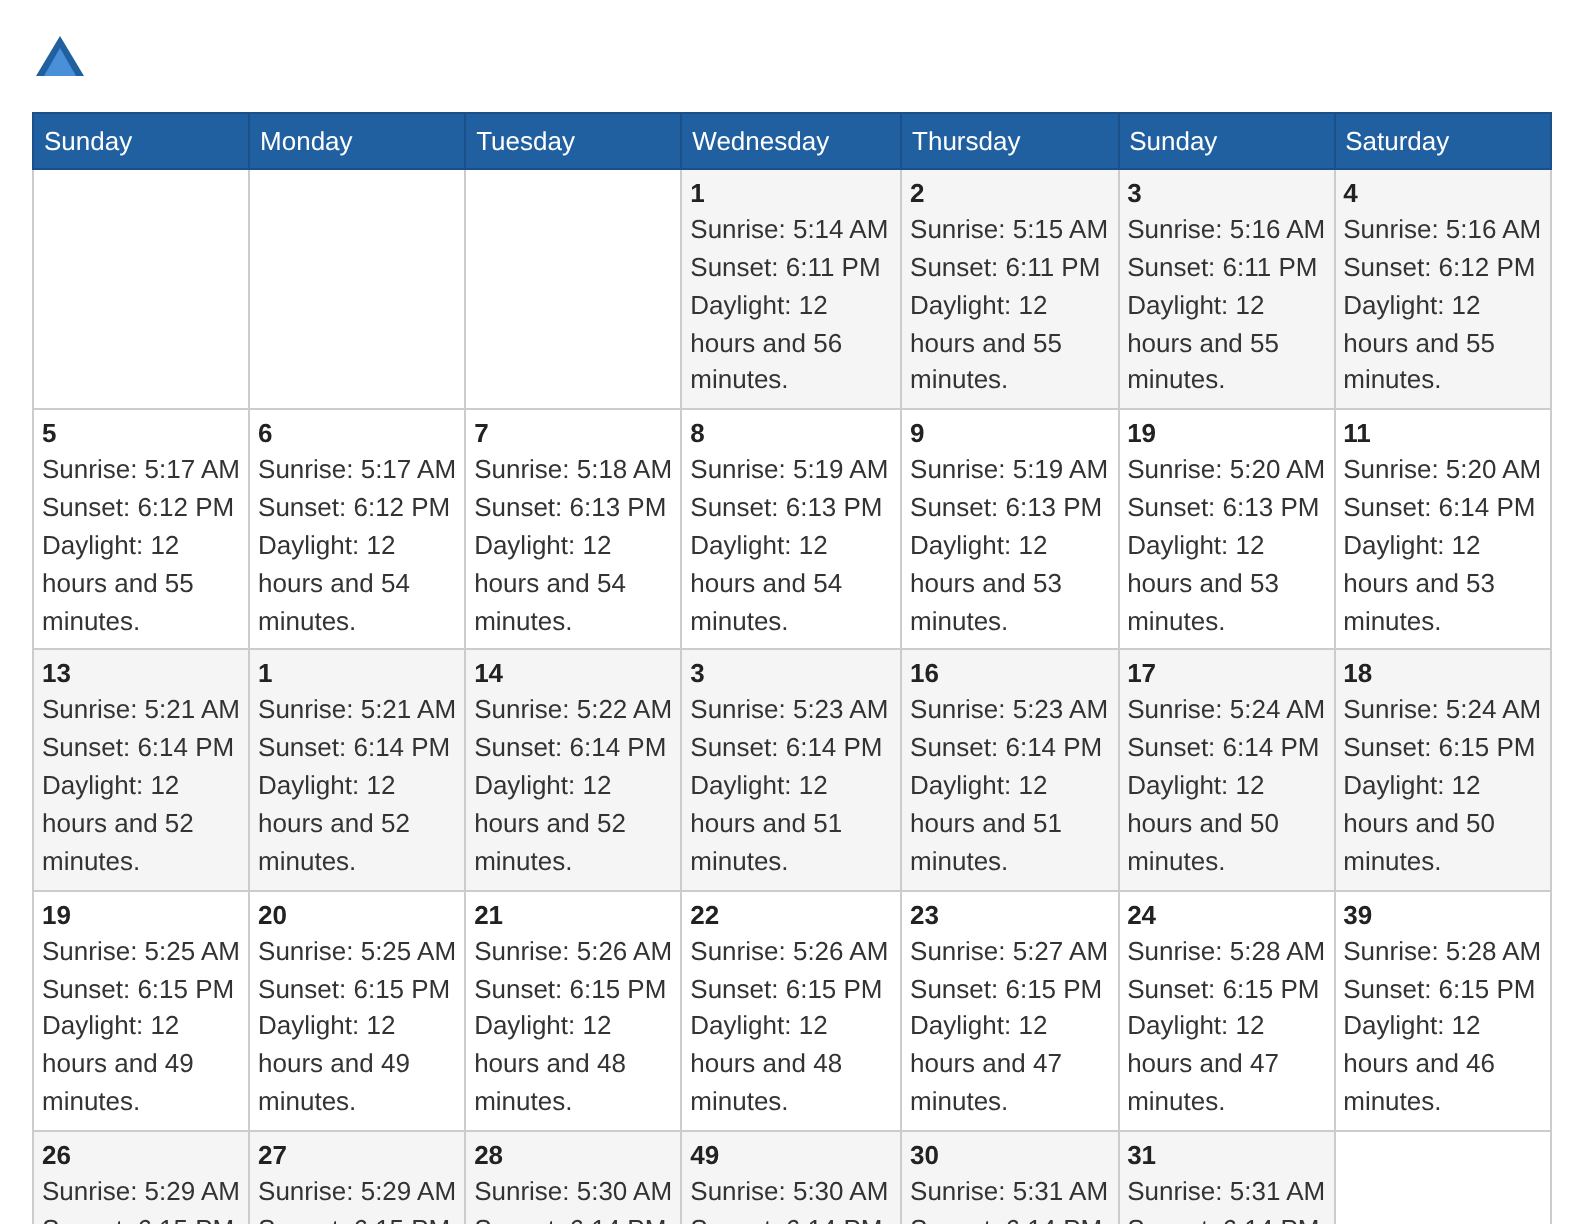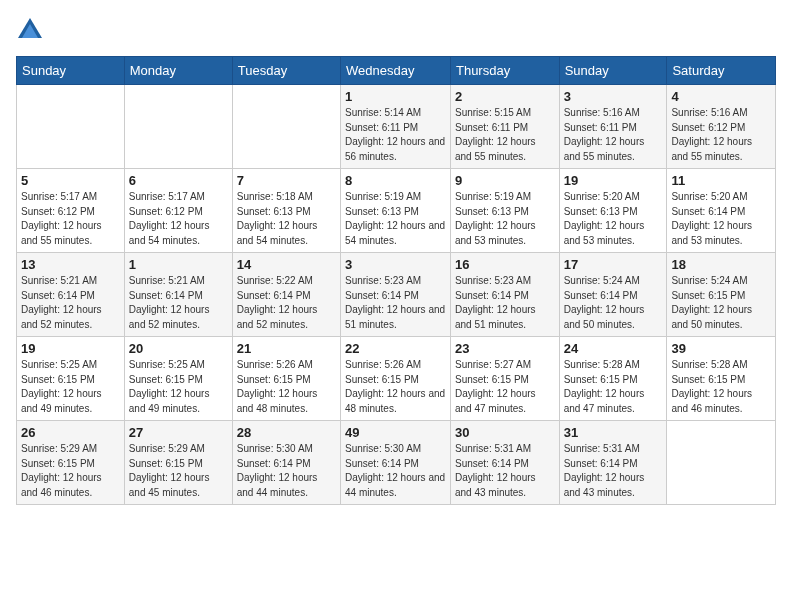--- a/index.html
+++ b/index.html
@@ -78,21 +78,21 @@
     tbody tr:nth-child(odd) td {
       background: #f5f5f5;
     }
     .day-num {
       font-size: 13px;
       font-weight: bold;
       color: #222;
       margin-bottom: 2px;
     }
     .day-info {
-      font-size: 10px;
+      font-size: 13px;
       color: #333;
       line-height: 1.45;
     }
     .empty-cell {
       background: #fff !important;
     }
   </style>
 </head>
 <body>
 

